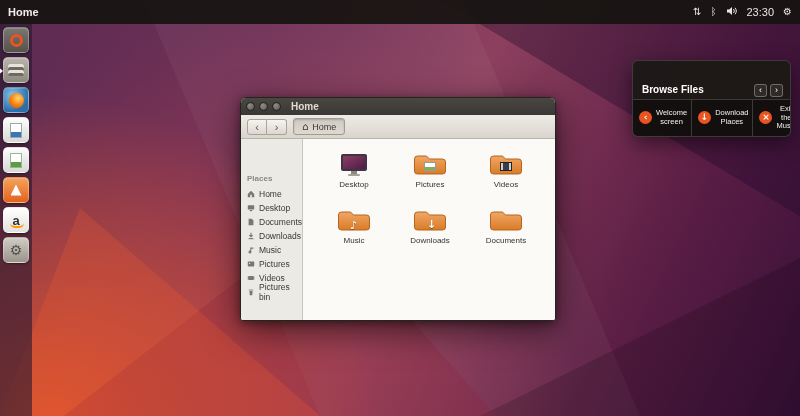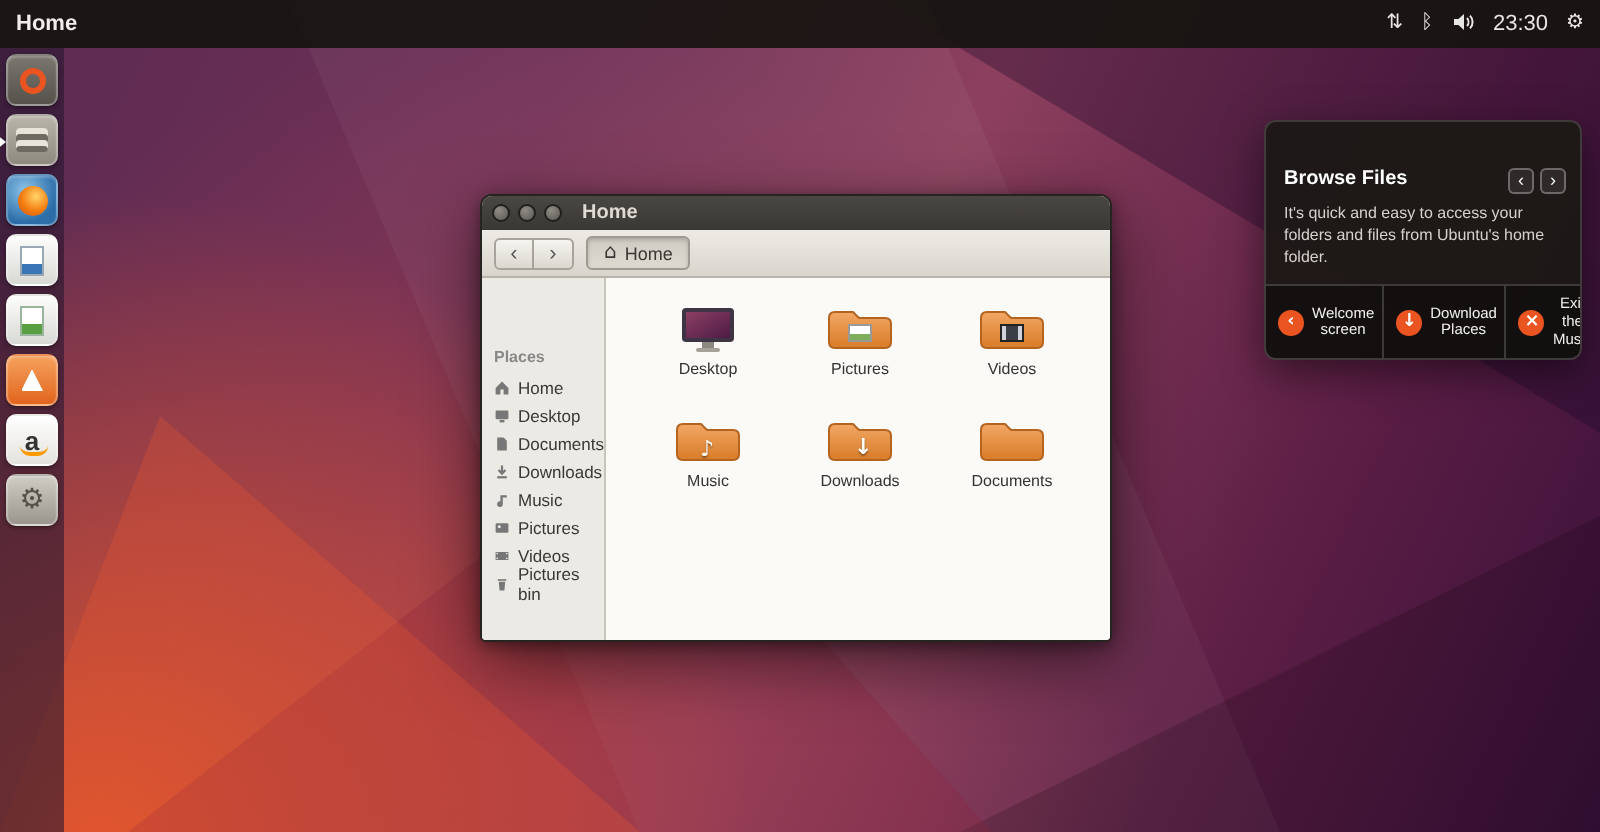--- a/index.html
+++ b/index.html
@@ -335,21 +335,20 @@
   </div>
 
   <div class="tour">
     <div class="tour-head">
       <span class="tour-title">Browse Files</span>
       <span class="tour-nav">
         <span class="tnav">‹</span>
         <span class="tnav">›</span>
       </span>
     </div>
-    <div class="tour-body">It's quick and easy to access your folders and files from Ubuntu's home folder.</div>
     <div class="tour-foot">
       <div class="tbtn">
         <span class="tcircle">‹</span>
         <span class="tlabel">Welcome screen</span>
       </div>
       <div class="tbtn">
         <span class="tcircle">↓</span>
         <span class="tlabel">Download Places</span>
       </div>
       <div class="tbtn">

